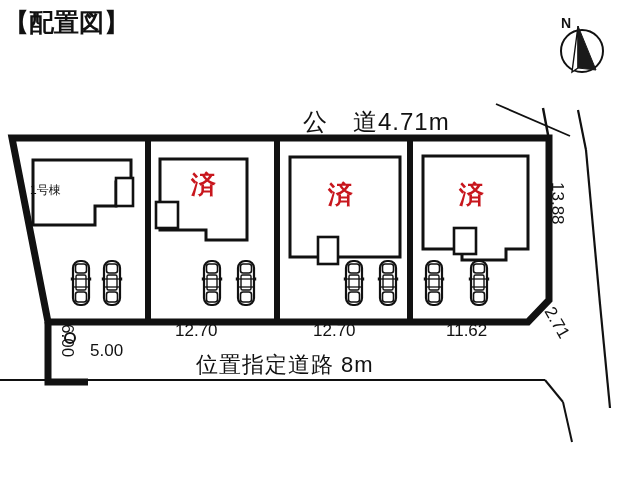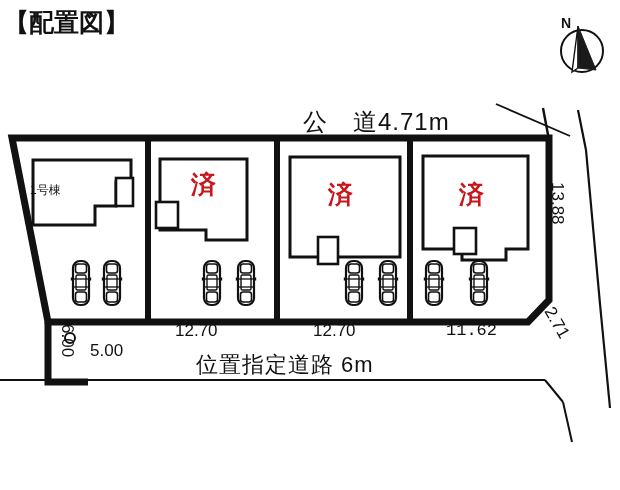--- a/index.html
+++ b/index.html
@@ -34,21 +34,21 @@
     font-size:25px;font-weight:bold;line-height:1;
   }
   .stamp2{left:191px;top:168px;}
   .stamp3{left:328px;top:178px;}
   .stamp4{left:459px;top:178px;}
 
   .dim{font-size:17px;}
   .dim-500 {left:90px; top:318px;margin-top:20px;}
   .dim-1270a{left:175px;top:318px;}
   .dim-1270b{left:313px;top:318px;}
-  .dim-1162{left:446px;top:318px;font-family:Liberation Mono, monospace;}
+  .dim-1162{left:446px;top:318px;}
 
   .dim-rot-cw{ 
     transform:rotate(90deg);transform-origin:left top;
   }
   .dim-1388{left:566px;top:178px;font-size:17px;}
   .dim-600 {left:76px; top:320px;font-size:17px;}
   .dim-271 {left:556px;top:300px;font-size:17px;
             transform:rotate(60deg);transform-origin:left top;}
 
   .compass-n{
@@ -126,21 +126,21 @@
       <circle cx="582" cy="47" r="21" fill="#ffffff" stroke="#111111" stroke-width="2"></circle>
       <path d="M 578,22 L 572,68 L 578,64 Z" fill="#ffffff" stroke="#111111" stroke-width="1.4"></path>
       <path d="M 578,22 L 596,66 L 578,64 Z" fill="#1a1a1a" stroke="#1a1a1a" stroke-width="1"></path>
     </g>
   </svg>
 
   <div class="title">【配置図】</div>
 
   <div class="lbl road-top-label">公　道4.71m</div>
 
-  <div class="lbl road-bottom-label">位置指定道路 6m</div>
+  <div class="lbl road-bottom-label">位置指定道路 8m</div>
 
   <div class="lbl lot1-label">1号棟</div>
 
   <div class="lbl done-stamp stamp2" style="color:#c8161d">済</div>
   <div class="lbl done-stamp stamp3" style="color:#c8161d">済</div>
   <div class="lbl done-stamp stamp4" style="color:#c8161d">済</div>
 
   <div class="lbl dim dim-500">5.00</div>
   <div class="lbl dim dim-1270a">12.70</div>
   <div class="lbl dim dim-1270b">12.70</div>

